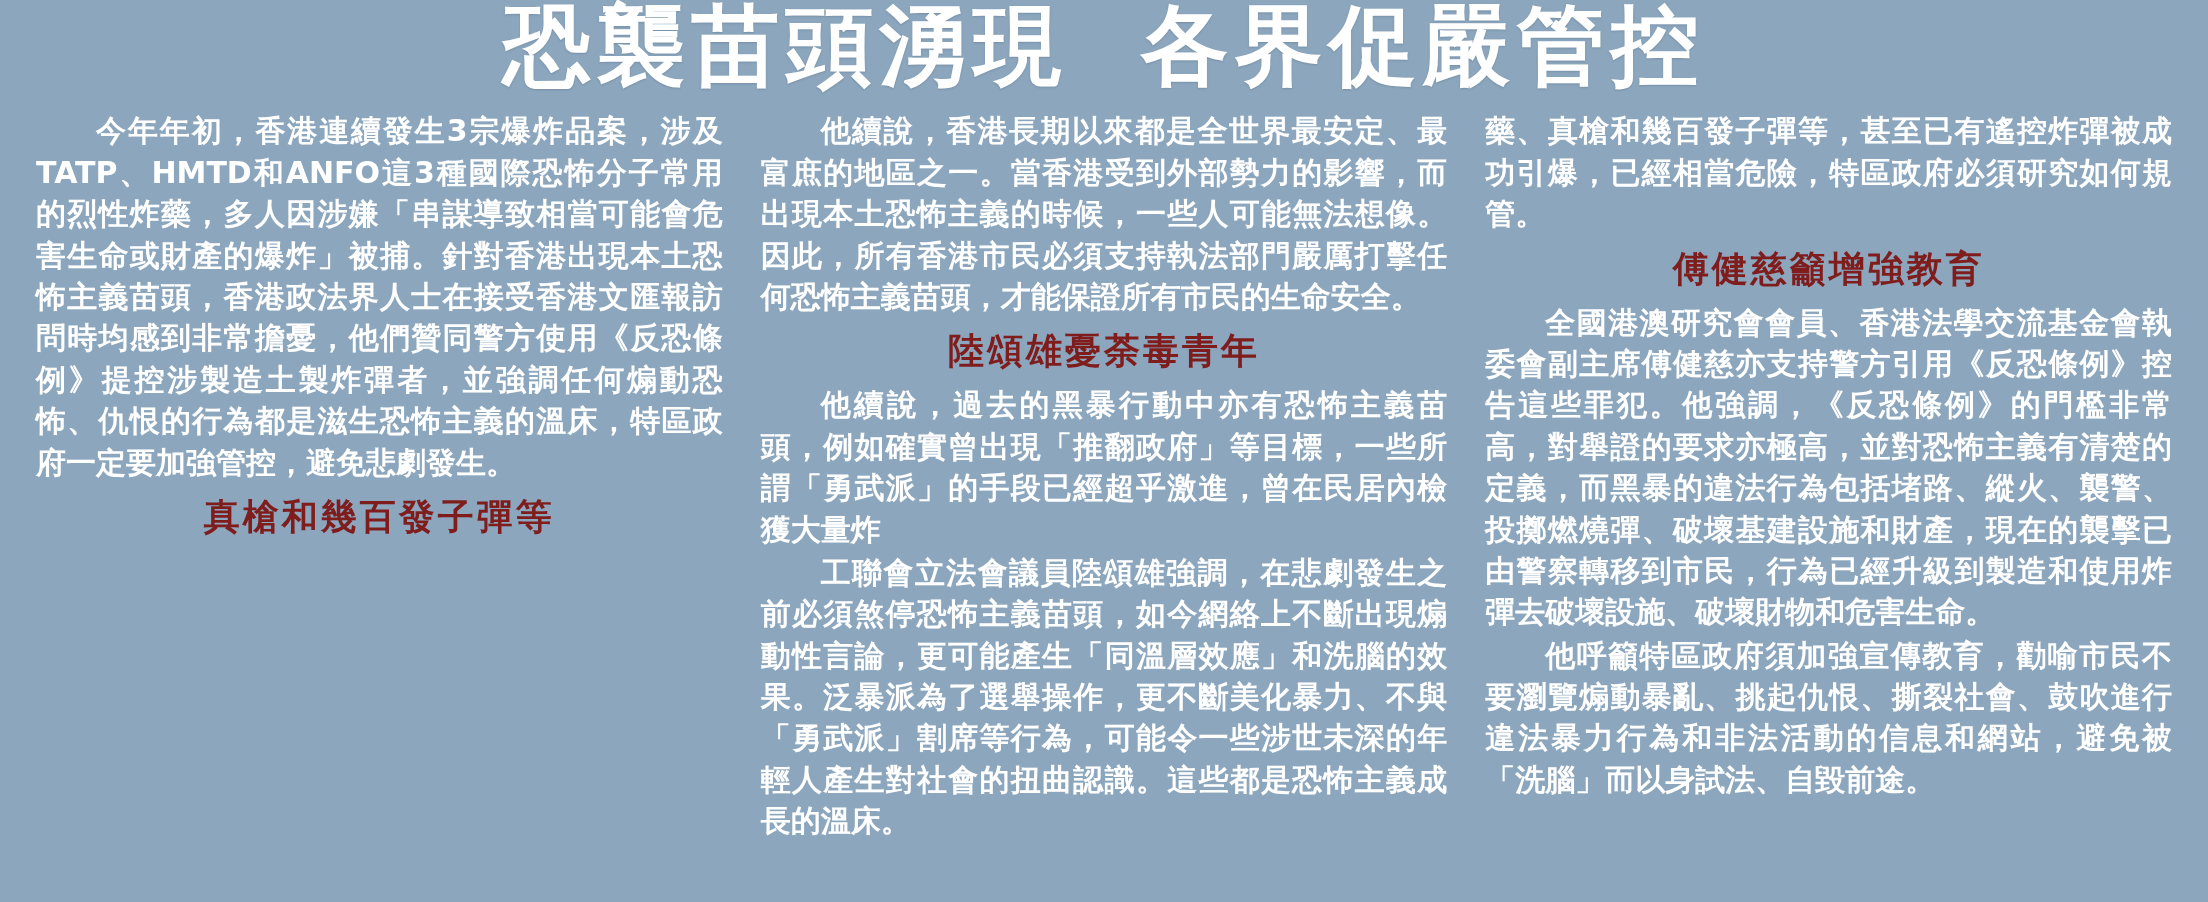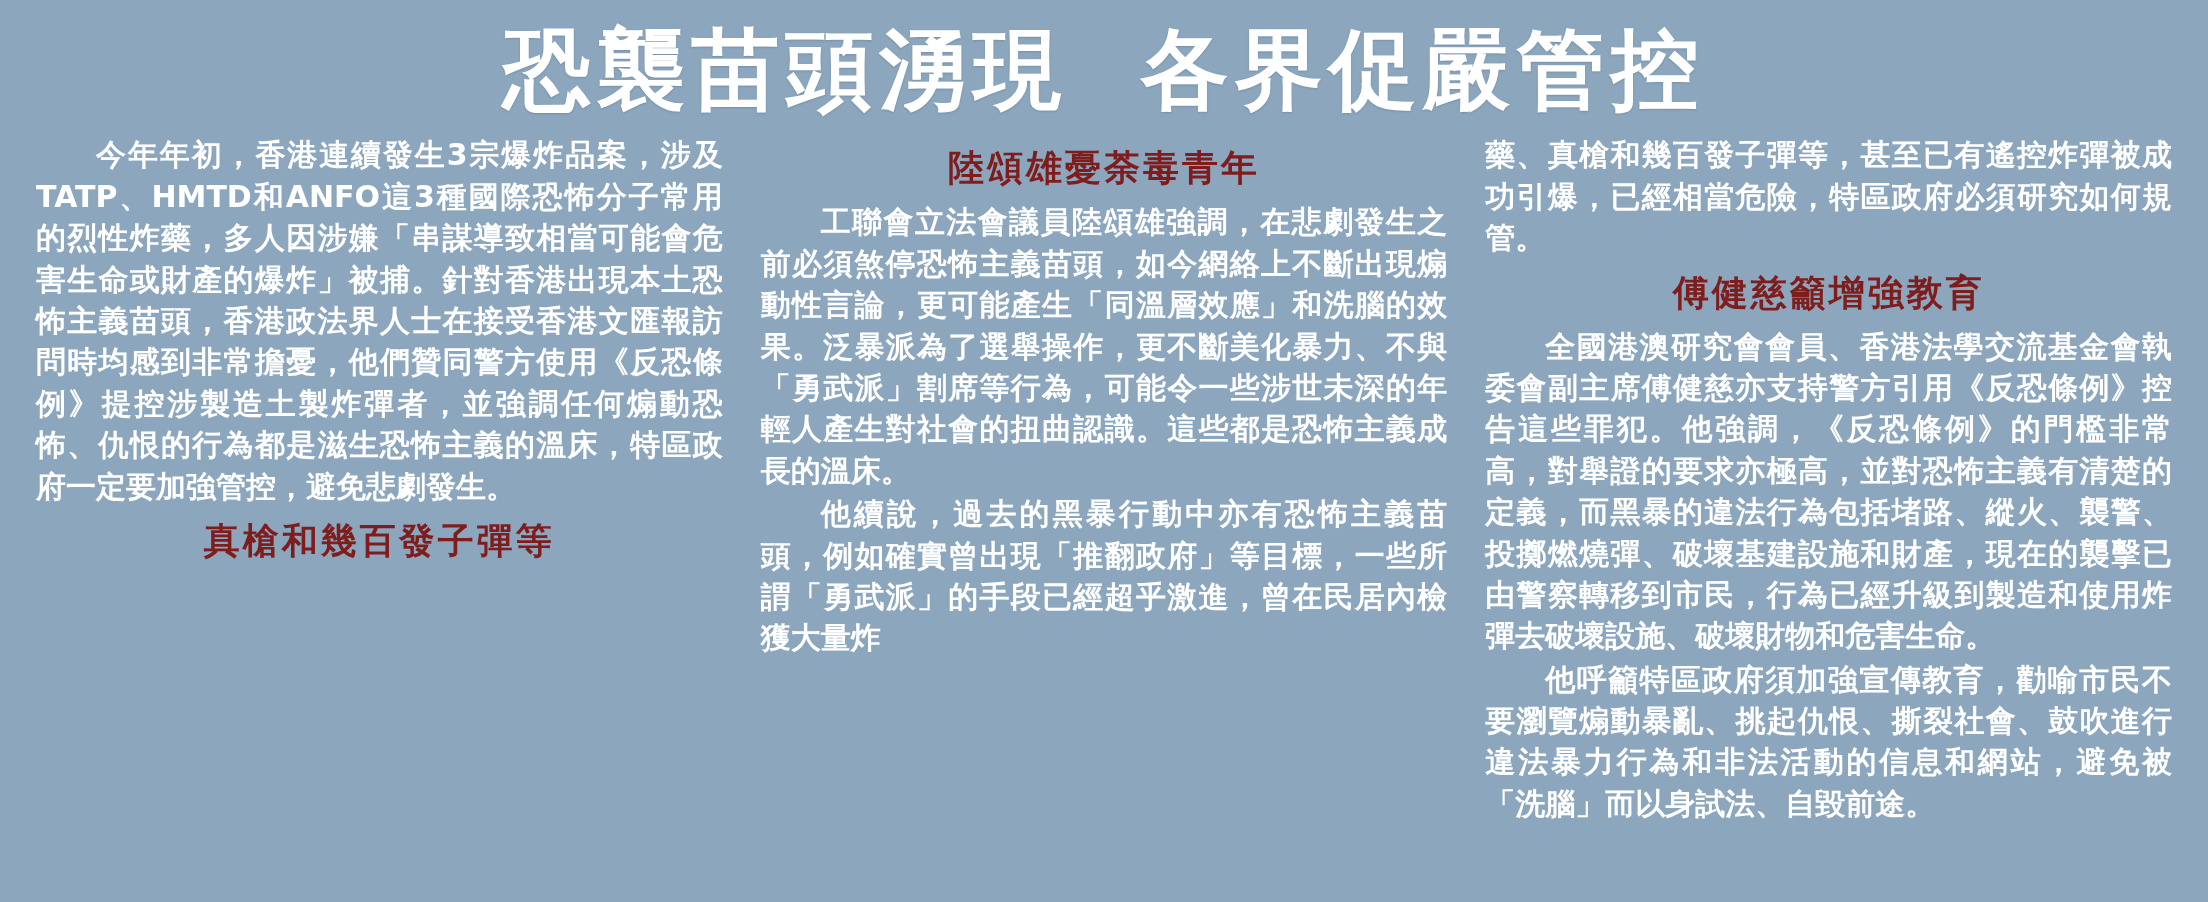--- a/index.html
+++ b/index.html
@@ -20,21 +20,20 @@
     height: 902px;
     box-sizing: border-box;
     padding: 0 36px;
   }
   .headline {
     text-align: center;
     font-size: 88px;
     font-weight: bold;
     letter-spacing: 6px;
     line-height: 1.05;
-    padding-top: 24px;
     padding-bottom: 18px;
     color: #ffffff;
     white-space: pre;
     text-shadow: 0 1px 2px rgba(60,80,100,0.25);
   }
   .columns {
     display: flex;
     gap: 38px;
     align-items: flex-start;
   }
@@ -79,23 +78,24 @@
 
     <div class="column">
       <div class="col-inner">
         <p class="para">今年年初，香港連續發生3宗爆炸品案，涉及TATP、HMTD和ANFO這3種國際恐怖分子常用的烈性炸藥，多人因涉嫌「串謀導致相當可能會危害生命或財產的爆炸」被捕。針對香港出現本土恐怖主義苗頭，香港政法界人士在接受香港文匯報訪問時均感到非常擔憂，他們贊同警方使用《反恐條例》提控涉製造土製炸彈者，並強調任何煽動恐怖、仇恨的行為都是滋生恐怖主義的溫床，特區政府一定要加強管控，避免悲劇發生。</p>
         <div class="subhead">真槍和幾百發子彈等</div>
       </div>
     </div>
 
     <div class="column">
       <div class="col-inner">
+        <p class="para">他續說，香港長期以來都是全世界最安定、最富庶的地區之一。當香港受到外部勢力的影響，而出現本土恐怖主義的時候，一些人可能無法想像。因此，所有香港市民必須支持執法部門嚴厲打擊任何恐怖主義苗頭，才能保證所有市民的生命安全。</p>
         <div class="subhead">陸頌雄憂荼毒青年</div>
+        <p class="para">他續說，過去的黑暴行動中亦有恐怖主義苗頭，例如確實曾出現「推翻政府」等目標，一些所謂「勇武派」的手段已經超乎激進，曾在民居內檢獲大量炸</p>
         <p class="para">工聯會立法會議員陸頌雄強調，在悲劇發生之前必須煞停恐怖主義苗頭，如今網絡上不斷出現煽動性言論，更可能產生「同溫層效應」和洗腦的效果。泛暴派為了選舉操作，更不斷美化暴力、不與「勇武派」割席等行為，可能令一些涉世未深的年輕人產生對社會的扭曲認識。這些都是恐怖主義成長的溫床。</p>
-        <p class="para">他續說，過去的黑暴行動中亦有恐怖主義苗頭，例如確實曾出現「推翻政府」等目標，一些所謂「勇武派」的手段已經超乎激進，曾在民居內檢獲大量炸</p>
       </div>
     </div>
 
     <div class="column">
       <div class="col-inner">
         <p class="para noindent">藥、真槍和幾百發子彈等，甚至已有遙控炸彈被成功引爆，已經相當危險，特區政府必須研究如何規管。</p>
         <div class="subhead">傅健慈籲增強教育</div>
         <p class="para">全國港澳研究會會員、香港法學交流基金會執委會副主席傅健慈亦支持警方引用《反恐條例》控告這些罪犯。他強調，《反恐條例》的門檻非常高，對舉證的要求亦極高，並對恐怖主義有清楚的定義，而黑暴的違法行為包括堵路、縱火、襲警、投擲燃燒彈、破壞基建設施和財產，現在的襲擊已由警察轉移到市民，行為已經升級到製造和使用炸彈去破壞設施、破壞財物和危害生命。</p>
         <p class="para">他呼籲特區政府須加強宣傳教育，勸喻市民不要瀏覽煽動暴亂、挑起仇恨、撕裂社會、鼓吹進行違法暴力行為和非法活動的信息和網站，避免被「洗腦」而以身試法、自毀前途。</p>
       </div>

